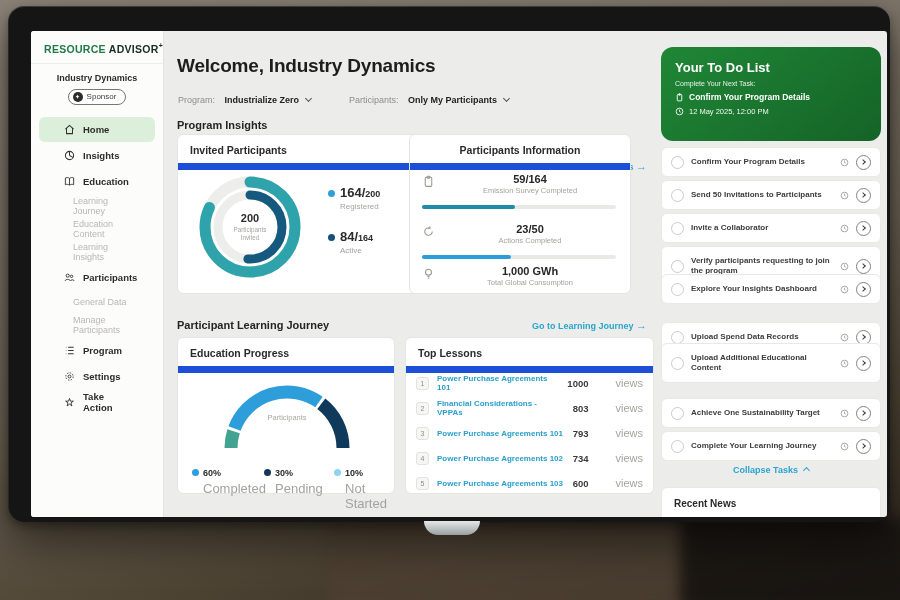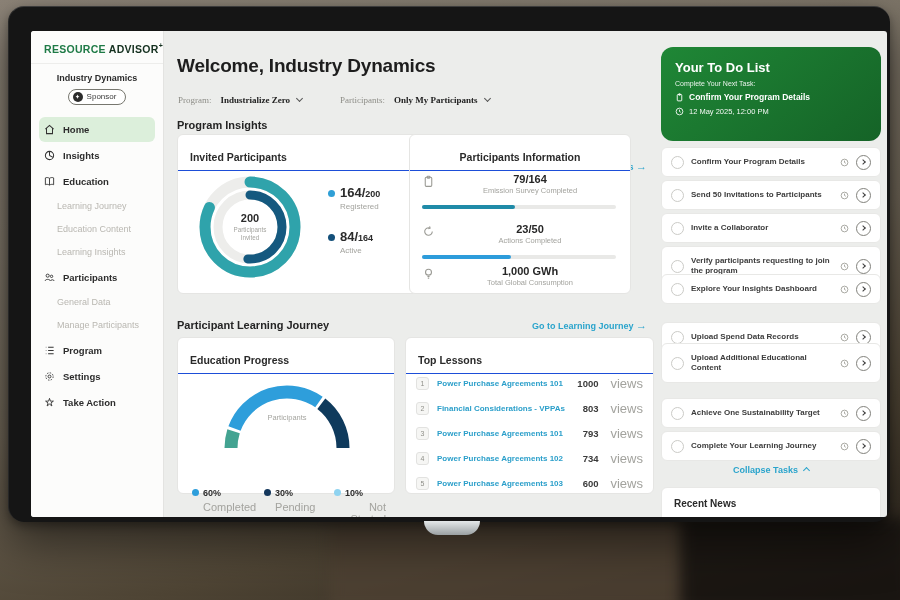--- a/index.html
+++ b/index.html
@@ -30,41 +30,41 @@
     border-bottom:1px solid #ededeb; white-space:nowrap; }
   .logo .g { color:#1e7a46; } .logo .d { color:#14301f; } .logo sup { font-size:7px; color:#14301f; }
   .org { text-align:center; font-size:9px; font-weight:bold; color:#2b2b2b; margin-top:9px; }
   .sponsor { display:flex; align-items:center; gap:4px; width:max-content; margin:6px auto 0;
     border:1px solid #77776f; border-radius:10px; padding:2px 9px 2px 4px; background:#fff; cursor:pointer; }
   .sponsor .dot { width:10px; height:10px; border-radius:50%; background:#2c2c2c; color:#fff;
     font-size:6.5px; line-height:10px; text-align:center; }
   .sponsor .lbl { font-size:8px; color:#3c3c3c; }
   .nav { margin-top:12px; }
   .nav-item { display:flex; align-items:center; gap:8px; height:25px; margin:1px 8px;
-    padding:0 5px; font-size:9.5px; font-weight:bold; color:#2c2c2c; border-radius:6px; cursor:pointer; }
+    padding:0 25px; font-size:9.5px; font-weight:bold; color:#2c2c2c; border-radius:6px; cursor:pointer; }
   .nav-item.active { background:#dcefdb; }
   .nav-item svg { flex:0 0 auto; }
-  .nav-sub { height:23px; margin:0 0; padding:0 7px 0 26px; display:flex; align-items:center;
+  .nav-sub { height:23px; margin:0 16px; padding:0 7px 0 26px; display:flex; align-items:center;
     font-size:9px; color:#b9b7b1; cursor:pointer; }
 
   
   .welcome { position:absolute; left:146px; top:24px; font-size:19px; font-weight:bold;
     color:#1d1d1d; letter-spacing:-.2px; }
-  .filters { position:absolute; left:147px; top:58px; display:flex; gap:38px; align-items:center;font-family:Liberation Serif, serif; }
+  .filters { position:absolute; left:147px; top:58px; display:flex; gap:38px; align-items:center; }
   .filters .fl { font-size:9px; color:#8e8e88; }
   .filters .fv { font-size:9px; font-weight:bold; color:#222; margin-left:5px; cursor:pointer; }
   .chev { display:inline-block; width:5px; height:5px; border-right:1.4px solid #555;
     border-bottom:1.4px solid #555; transform:rotate(45deg); margin:0 0 2px 7px; }
   .sec-head { position:absolute; font-size:11px; font-weight:bold; color:#242424; }
   .sec-link { position:absolute; font-size:9px; font-weight:bold; color:#2aa4cc; cursor:pointer; }
   .sec-link .arr { font-size:11px; }
 
   .card { position:absolute; background:#fff; border:1px solid #e5e5e3; border-radius:6px; }
-  .card-h { font-size:10.5px; font-weight:bold; color:#2a2a2a; padding:16px 12px 7px;
-    border-bottom:1px solid #1d4ed8; }
+  .card-h { font-size:10.5px; font-weight:bold; color:#2a2a2a; padding:9px 12px 7px;
+    border-bottom:7px solid #1d4ed8; }
 
   
   .donut-wrap { position:absolute; left:16px; top:36px; width:112px; height:112px; }
   .donut-center { position:absolute; inset:0; display:flex; flex-direction:column;
     align-items:center; justify-content:center; text-align:center; }
   .donut-center .v { font-size:11px; font-weight:bold; color:#2b2b2b; }
   .donut-center .l { font-size:6.3px; color:#a5a5a0; width:44px; margin-top:2px; line-height:1.3; }
   .dlegend { position:absolute; left:150px; }
   .dlegend .dot { width:7px; height:7px; border-radius:50%; display:inline-block; margin-right:5px; }
   .dlegend .big { font-size:13px; font-weight:bold; color:#2b2b2b; }
@@ -77,33 +77,33 @@
   .info-row .v { font-size:11px; font-weight:bold; color:#262626; margin-left:22px; }
   .info-row .l { font-size:7.5px; color:#a3a39e; margin-left:22px; margin-top:1px; }
   .bar { position:absolute; left:12px; right:14px; height:4px; background:#e9e9e7; border-radius:2px; }
   .bar i { display:block; height:4px; border-radius:2px; }
 
   
   .gauge-wrap { position:absolute; left:14px; top:34px; width:190px; height:84px; }
   .gauge-center { position:absolute; left:0; right:0; top:40px; text-align:center; }
   .gauge-center .v { font-size:17px; font-weight:bold; color:#2b2b2b; }
   .gauge-center .l { font-size:7.5px; color:#a6a6a1; margin-top:1px; }
-  .glegend { position:absolute; left:14px; right:8px; top:124px; display:flex; gap:22px;margin-top:20px; }
+  .glegend { position:absolute; left:14px; right:8px; top:124px; display:flex; gap:22px; }
   .glegend .item { min-width:48px; }
   .glegend .dot { width:7px; height:7px; border-radius:50%; display:inline-block; margin-right:4px; }
   .glegend .p { font-size:9px; font-weight:bold; color:#2b2b2b; }
-  .glegend .c { font-size:11px; color:#a3a39e; margin:1px 0 0 11px;text-align:right; }
+  .glegend .c { font-size:13px; color:#a3a39e; margin:1px 0 0 11px; }
 
   
   .lesson { position:absolute; left:10px; right:10px; height:24px; display:flex; align-items:center; gap:8px; }
   .lesson .rank { width:13px; height:13px; border:1px solid #e2e2e0; background:#f6f6f4; border-radius:3px;
     font-size:7px; color:#8e8e88; display:flex; align-items:center; justify-content:center; }
   .lesson .t { flex:1; font-size:8px; font-weight:bold; color:#2b9fca; cursor:pointer; }
   .lesson .vn { font-size:9.5px; font-weight:bold; color:#3a3a3a; }
-  .lesson .vl { font-size:13px; color:#a3a39e; margin-left:4px; }
+  .lesson .vl { font-size:11px; color:#a3a39e; margin-left:19px; }
 
   
   .todo-panel { position:absolute; left:630px; top:16px; width:220px; height:94px;
     background:linear-gradient(140deg,#1f8736,#156327); border-radius:12px; color:#fff; }
   .todo-panel .t1 { font-size:13px; font-weight:bold; padding:13px 0 0 14px; }
   .todo-panel .t2 { font-size:7px; opacity:.9; padding:5px 0 0 14px; }
   .todo-panel .row { display:flex; align-items:center; gap:5px; padding:5px 0 0 14px;
     font-size:8.5px; font-weight:bold; max-width:150px; }
   .todo-panel .row.time { font-size:7.5px; font-weight:normal; opacity:.95; }
   .ring { position:absolute; right:10px; top:17px; width:58px; height:58px; }
@@ -242,21 +242,21 @@
     </div>
   </div>
 
   <div class="card" style="left:378px; top:103px; width:222px; height:160px;text-align:center;">
     <div class="card-h">Participants Information</div>
     <div class="info-row" style="top:38px;">
       <svg class="ic" width="13" height="13" viewBox="0 0 24 24" fill="none" stroke="#9a9a94" stroke-width="2">
             <rect x="6" y="4" width="12" height="17" rx="2"></rect>
             <rect x="9.5" y="2.2" width="5" height="3.6" rx="1"></rect>
           </svg>
-      <div class="v">79/164</div>
+      <div class="v">59/164</div>
       <div class="l">Emission Survey Completed</div>
     </div>
     <div class="bar" style="top:70px;">
           <i style="width: 48%; background: rgb(31, 139, 168);"></i>
         </div>
     <div class="info-row" style="top:88px;">
       <svg class="ic" width="13" height="13" viewBox="0 0 24 24" fill="none" stroke="#9a9a94" stroke-width="2">
             <path d="M19 12 A7 7 0 1 1 14.5 5.5"></path>
             <path d="M14 2.5 L15 6 L11.5 7"></path>
           </svg>

